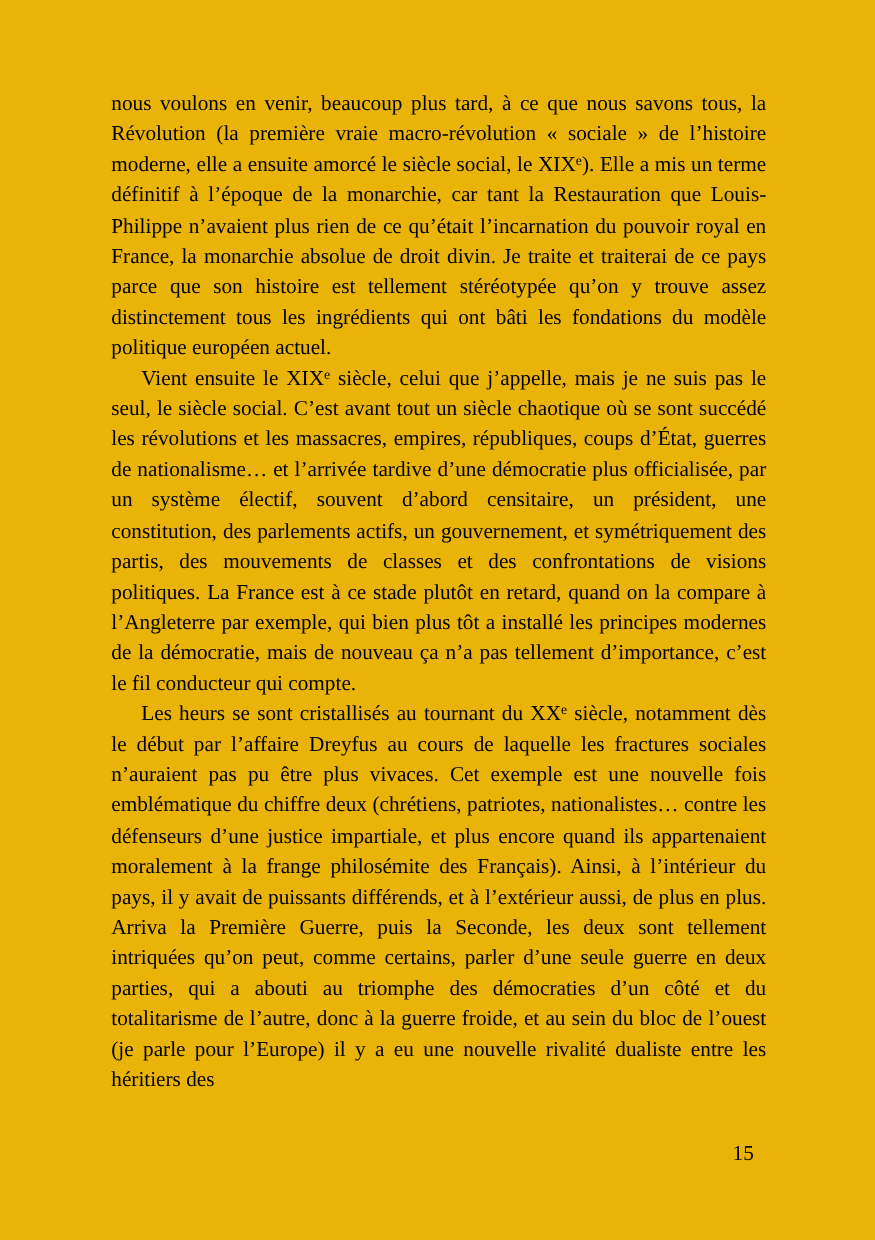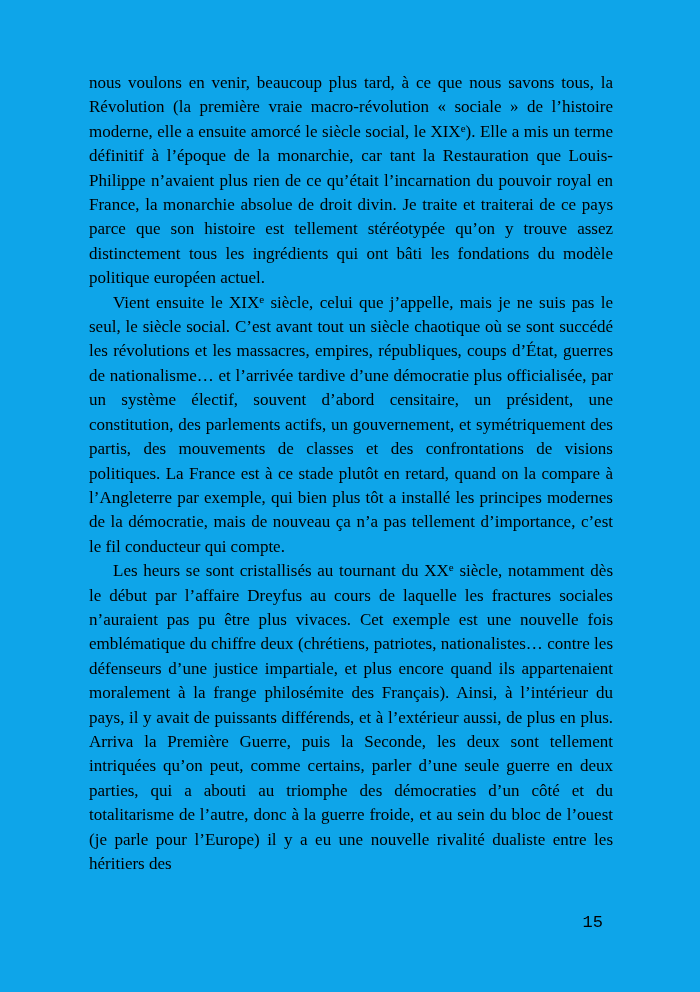--- a/index.html
+++ b/index.html
@@ -9,21 +9,21 @@
   }
   body {
     width: 700px;
     height: 992px;
     overflow: hidden;
   }
   .page {
     position: relative;
     width: 700px;
     height: 992px;
-    background: #0ea5e9;
+    background: #eab308;
     overflow: hidden;
   }
   .text-block {
     position: absolute;
     left: 89px;
     top: 71px;
     width: 524px;
     font-family: "Liberation Serif", "DejaVu Serif", serif;
     font-size: 17px;
     line-height: 24.4px;
@@ -44,21 +44,21 @@
     vertical-align: 5px;
   }
   .page-number {
     position: absolute;
     top: 911px;
     left: 89px;
     width: 524px;
     box-sizing: border-box;
     padding-right: 10px;
     text-align: right;
-    font-family: Liberation Mono, monospace;
+    font-family: Liberation Serif, serif;
     font-size: 17px;
     line-height: 24px;
     color: #000000;
   }
 </style>
 </head>
 <body>
 
 <div class="page">
   <div class="text-block" id="paragraphs">

